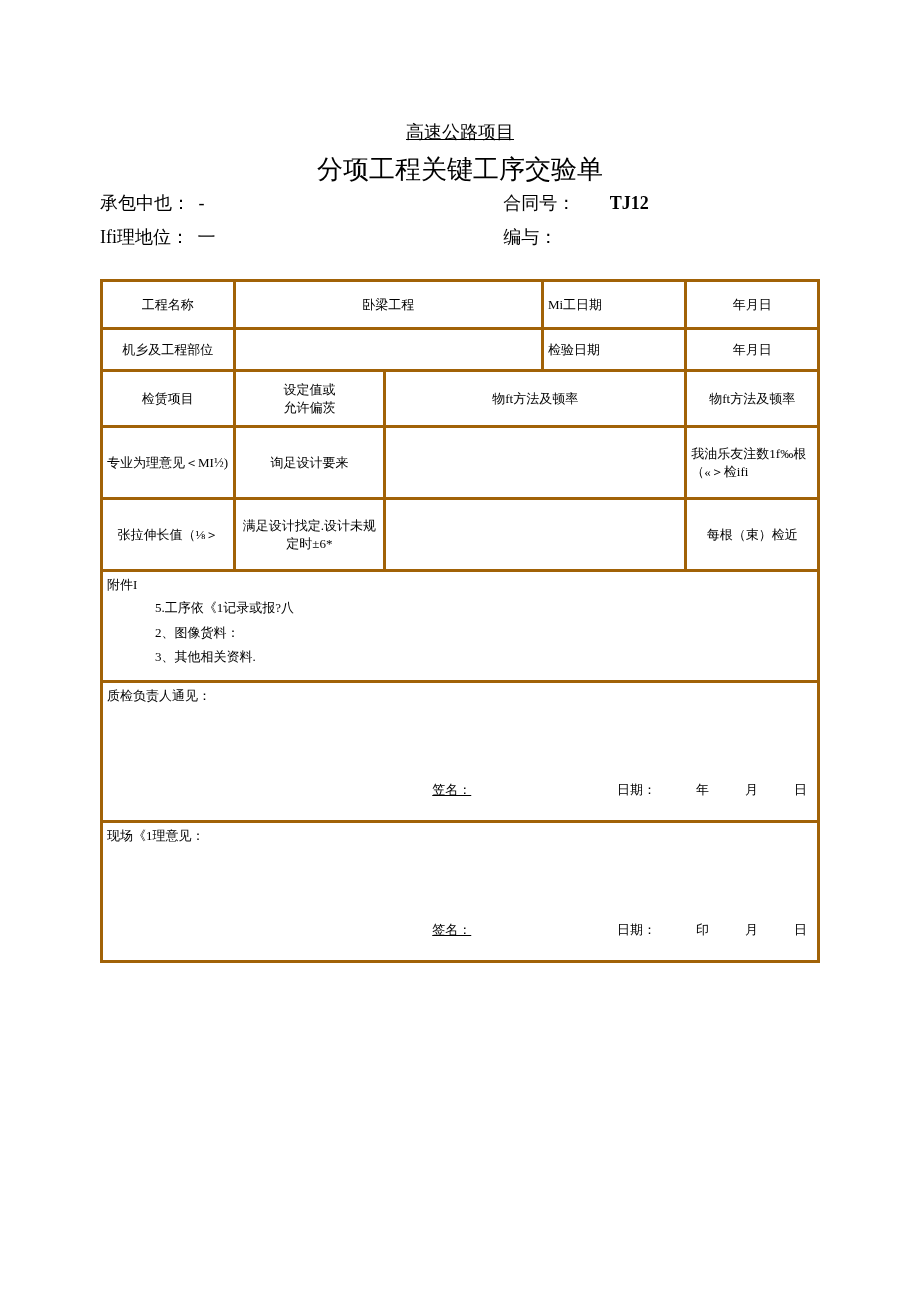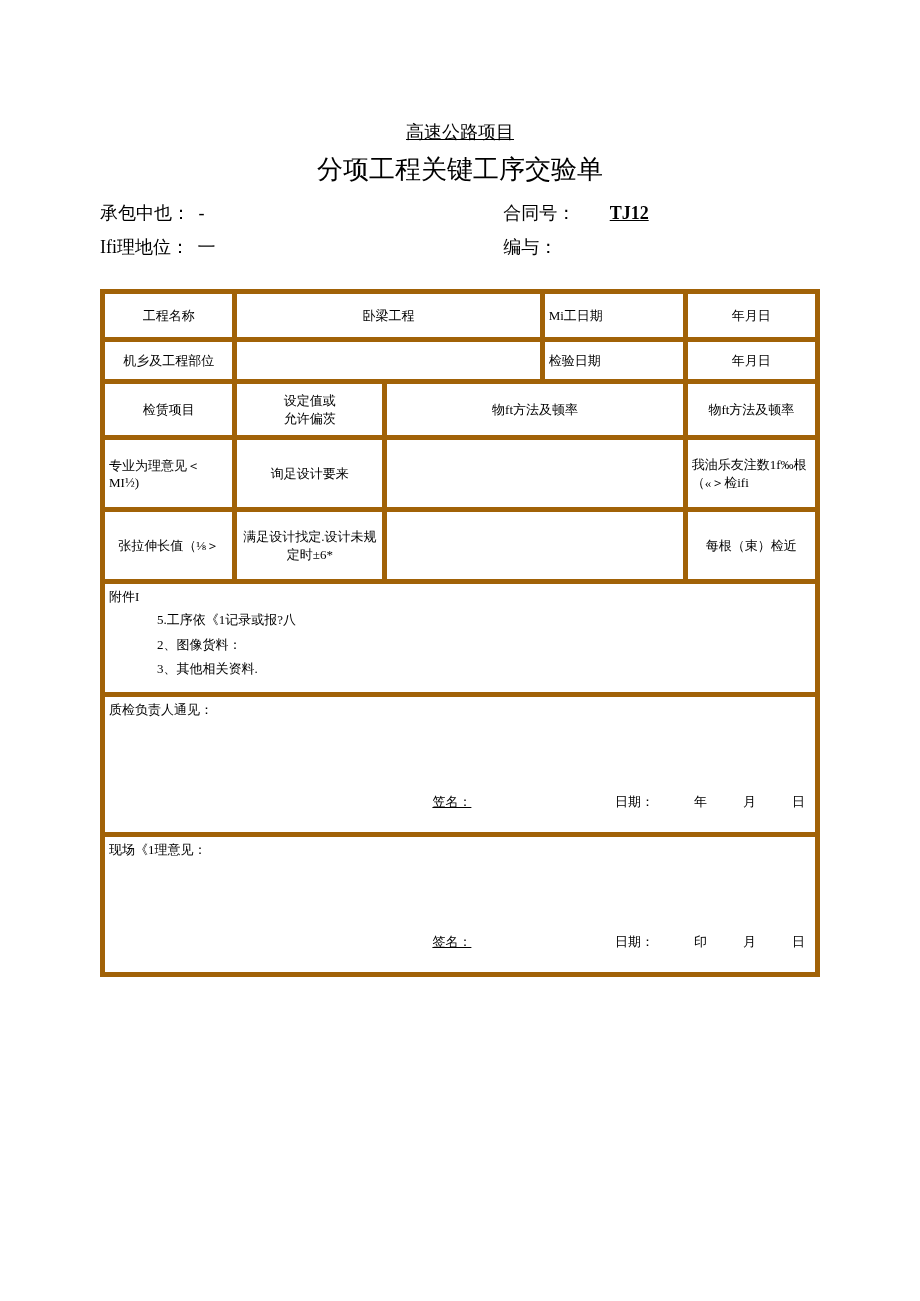--- a/index.html
+++ b/index.html
@@ -13,21 +13,21 @@
     }
     .header-line1 {
       text-align: center;
       font-size: 18px;
       text-decoration: underline;
       margin-bottom: 8px;
     }
     .header-line2 {
       text-align: center;
       font-size: 26px;
-      margin-bottom: 14px;
+      margin-bottom: 4px;
     }
     .meta-row {
       display: flex;
       margin-bottom: 10px;
       font-size: 18px;
       align-items: flex-end;
     }
     .meta-left {
       width: 56%;
     }
@@ -36,32 +36,31 @@
     }
     .meta-label {
       display: inline;
     }
     .meta-val {
       display: inline;
       margin-left: 4px;
     }
     .contract-no {
       font-weight: bold;
-      text-decoration: underline;
       margin-left: 30px;
     }
     .table-wrap {
       margin-top: 30px;
     }
     table {
       border-collapse: collapse;
       width: 100%;
     }
     td {
-      border: 5px solid #a16207;
+      border: 3px solid #a16207;
       padding: 6px 4px;
       vertical-align: middle;
       font-size: 13px;
     }
     .center { text-align: center; }
     .h-row1 td { height: 48px; }
     .h-row2 td { height: 42px; }
     .h-row3 td { height: 56px; }
     .h-row4 td { height: 72px; }
     .h-row5 td { height: 72px; }

